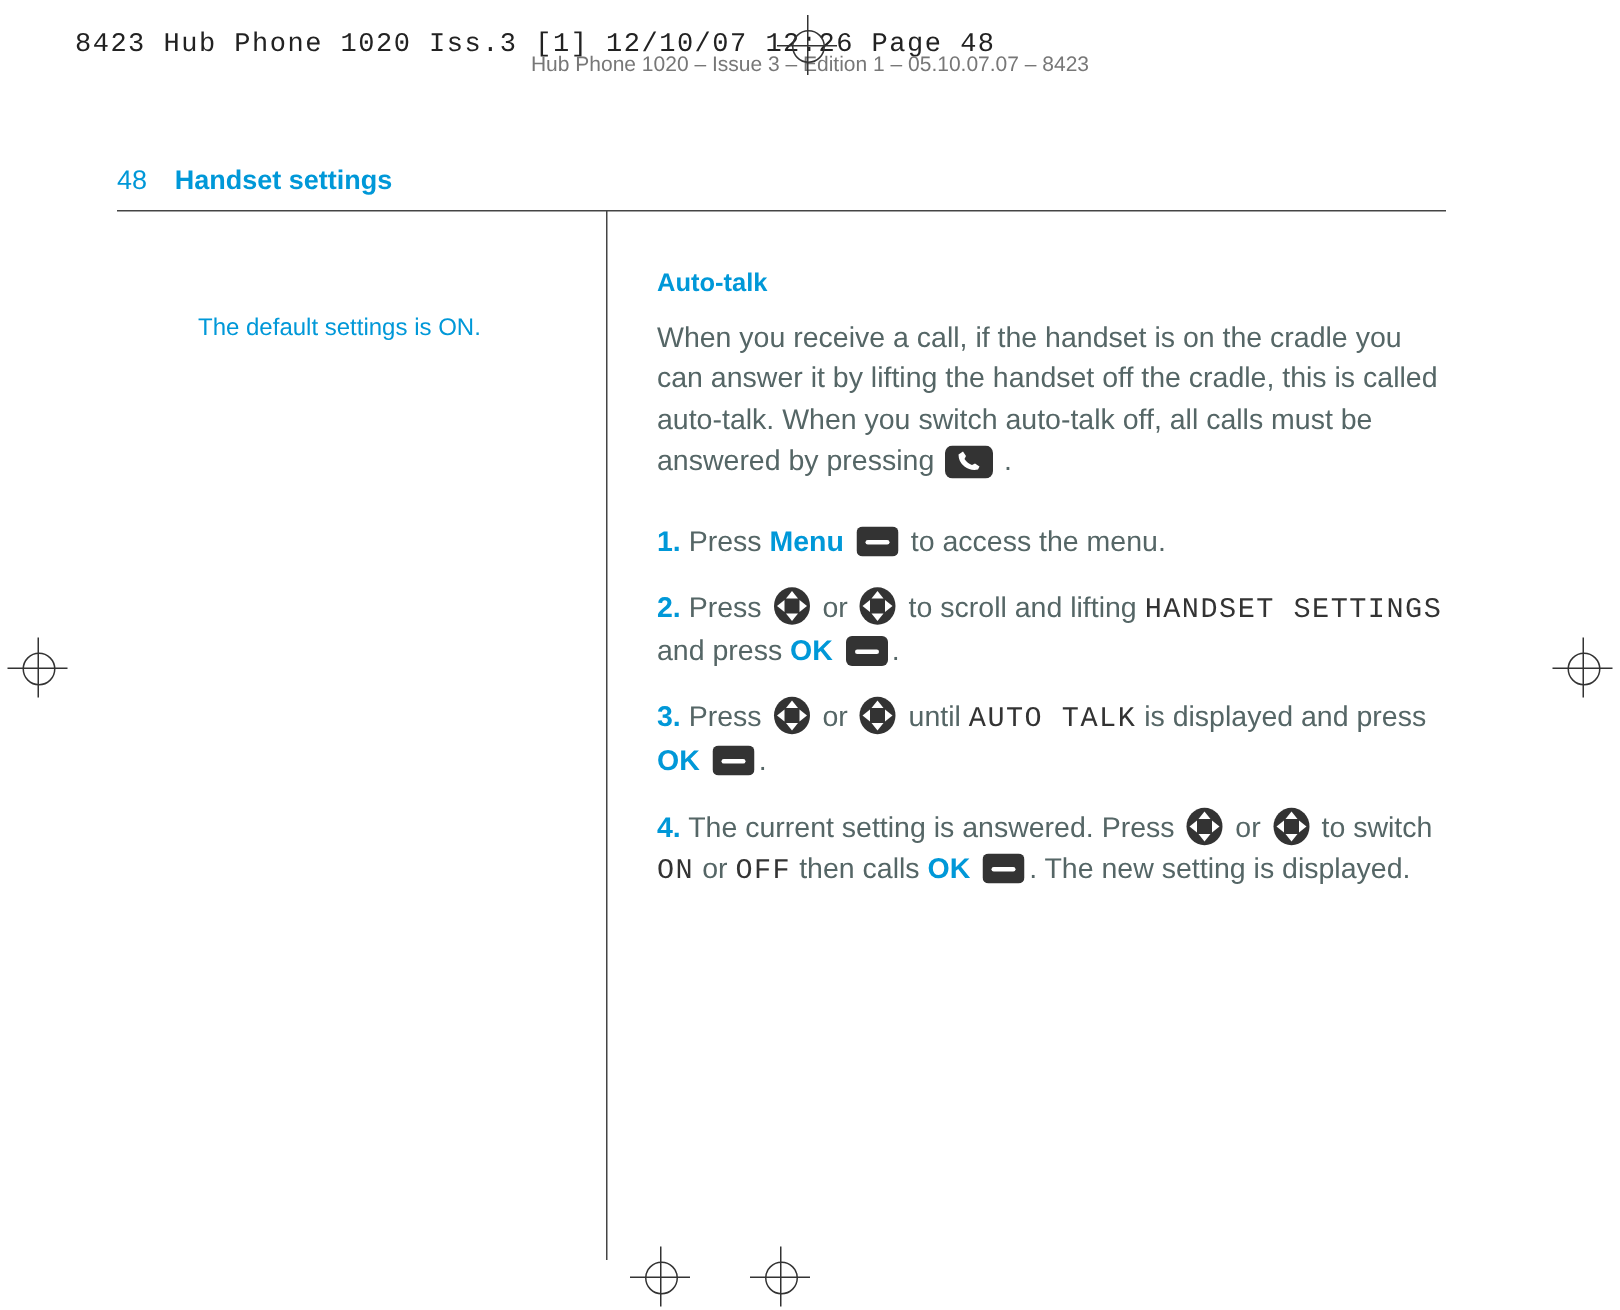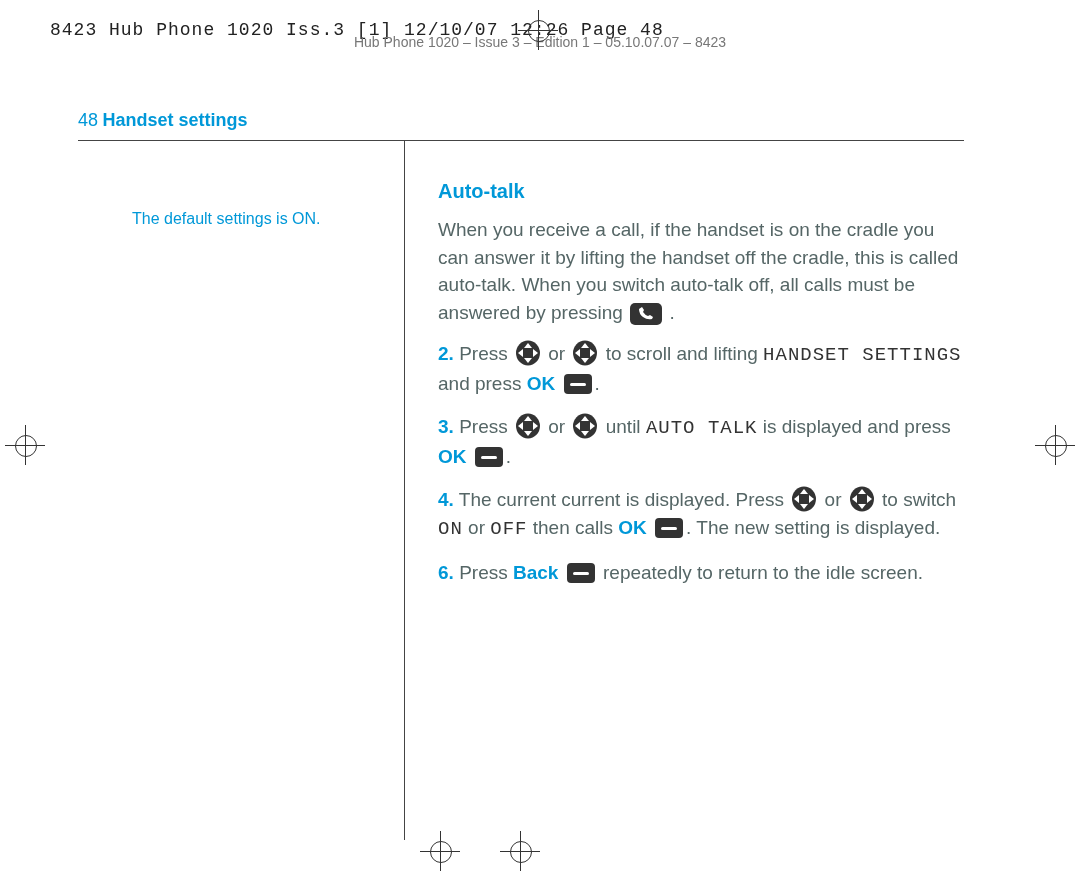--- a/index.html
+++ b/index.html
@@ -2,28 +2,28 @@
 <html><head>
 <meta charset="utf-8">
 <style>
   html,body{margin:0;padding:0;background:#fff;font-family:"Segoe UI",Arial,Helvetica,sans-serif;color:#555}
   .page{position:relative;width:1080px;height:873px;overflow:hidden}
   .slug{position:absolute;top:20px;left:50px;font-family:"Courier New",monospace;font-size:18px;letter-spacing:1px;color:#222}
   .subslug{position:absolute;top:34px;width:1080px;text-align:center;font-size:14px;color:#777;font-family:Arial,sans-serif}
   .accent{color:#0098d8}
   .mono{font-family:"Courier New",monospace;letter-spacing:1px;color:#333}
   .hdr{position:absolute;top:110px;left:78px}
-  .hdr .pn{font-size:18px;margin-right:0}
+  .hdr .pn{font-size:18px;margin-right:14px}
   .hdr .ttl{font-size:18px;font-weight:700}
   .rule{position:absolute;top:140px;left:78px;width:886px;height:1px;background:#444}
   .vrule{position:absolute;top:140px;left:404px;width:1px;height:700px;background:#444}
   .sidenote{position:absolute;top:210px;left:132px;width:250px;font-size:16px;color:#0098d8}
   .main{position:absolute;top:177px;left:438px;width:530px;font-size:19px;line-height:1.45;color:#566}
-  .main h2{margin:0 0 10px 0;font-size:20px;font-weight:700;color:#0098d8}
-  .main p{margin:0 0 14px 0}
+  .main h2{margin:0 0 10px 0;font-size:17px;font-weight:700;color:#0098d8}
+  .main p{margin:0 0 26px 0}
   .main ol{margin:0;padding:0;list-style:none}
   .main li{margin:0 0 16px 0}
   .num{font-weight:700;color:#0098d8}
   .kw{font-weight:700;color:#0098d8}
   .softkey{display:inline-block;vertical-align:-4px;margin:0 3px}
   .softkey svg,.navkey svg,.callkey svg{display:block}
   .navkey{display:inline-block;vertical-align:-6px;margin:0 2px}
   .callkey{display:inline-block;vertical-align:-6px;margin:0 2px}
   
   .reg{position:absolute}
@@ -74,20 +74,28 @@
       <span>When you receive a call, if the handset is on the cradle you can answer it by lifting the handset off the cradle, this is called auto-talk. When you switch auto-talk off, all calls must be answered by pressing </span>
       <span class="callkey"><svg width="32" height="22">
             <rect x="0" y="0" rx="5" ry="5" width="32" height="22" fill="#333"></rect>
             <path d="M9 6 q0 5 4 8 q4 3 9 2 l1 -2 l-3 -2 l-2 1 q-3 -1 -5 -4 l1 -2 l-2 -3 z" fill="#fff"></path>
           </svg></span>
       <span>.</span>
     </p>
 
     <ol>
       <li>
+        <span class="num">1.</span>
+        <span>Press </span><span class="kw">Menu</span>
+        <span class="softkey"><svg width="28" height="20">
+              <rect x="0" y="0" rx="4" ry="4" width="28" height="20" fill="#333"></rect>
+              <rect x="6" y="9" width="16" height="3" rx="1.5" fill="#fff"></rect>
+            </svg></span><span> to access the menu.</span>
+      </li>
+      <li>
         <span class="num">2.</span>
         <span>Press </span><span class="navkey"><svg width="26" height="26">
               <ellipse cx="13" cy="13" rx="12" ry="12.5" fill="#333"></ellipse>
               <polygon points="13,3 17,8 9,8" fill="#fff"></polygon>
               <polygon points="13,23 17,18 9,18" fill="#fff"></polygon>
               <polygon points="3,13 8,9 8,17" fill="#fff"></polygon>
               <polygon points="23,13 18,9 18,17" fill="#fff"></polygon>
             </svg></span><span> or </span><span class="navkey"><svg width="26" height="26">
               <ellipse cx="13" cy="13" rx="12" ry="12.5" fill="#333"></ellipse>
               <polygon points="13,3 17,8 9,8" fill="#fff"></polygon>
@@ -115,41 +123,33 @@
               <polygon points="3,13 8,9 8,17" fill="#fff"></polygon>
               <polygon points="23,13 18,9 18,17" fill="#fff"></polygon>
             </svg></span><span> until </span><span class="mono">AUTO TALK</span><span> is displayed and press </span><span class="kw">OK</span>
         <span class="softkey"><svg width="28" height="20">
               <rect x="0" y="0" rx="4" ry="4" width="28" height="20" fill="#333"></rect>
               <rect x="6" y="9" width="16" height="3" rx="1.5" fill="#fff"></rect>
             </svg></span><span>.</span>
       </li>
       <li>
         <span class="num">4.</span>
-        <span>The current current is displayed. Press </span><span class="navkey"><svg width="26" height="26">
+        <span>The current setting is answered. Press </span><span class="navkey"><svg width="26" height="26">
               <ellipse cx="13" cy="13" rx="12" ry="12.5" fill="#333"></ellipse>
               <polygon points="13,3 17,8 9,8" fill="#fff"></polygon>
               <polygon points="13,23 17,18 9,18" fill="#fff"></polygon>
               <polygon points="3,13 8,9 8,17" fill="#fff"></polygon>
               <polygon points="23,13 18,9 18,17" fill="#fff"></polygon>
             </svg></span><span> or </span><span class="navkey"><svg width="26" height="26">
               <ellipse cx="13" cy="13" rx="12" ry="12.5" fill="#333"></ellipse>
               <polygon points="13,3 17,8 9,8" fill="#fff"></polygon>
               <polygon points="13,23 17,18 9,18" fill="#fff"></polygon>
               <polygon points="3,13 8,9 8,17" fill="#fff"></polygon>
               <polygon points="23,13 18,9 18,17" fill="#fff"></polygon>
             </svg></span><span> to switch </span><span class="mono">ON</span><span> or </span><span class="mono">OFF</span><span> then calls </span><span class="kw">OK</span>
         <span class="softkey"><svg width="28" height="20">
               <rect x="0" y="0" rx="4" ry="4" width="28" height="20" fill="#333"></rect>
               <rect x="6" y="9" width="16" height="3" rx="1.5" fill="#fff"></rect>
             </svg></span><span>. The new setting is displayed.</span>
       </li>
-      <li>
-        <span class="num">6.</span>
-        <span>Press </span><span class="kw">Back</span>
-        <span class="softkey"><svg width="28" height="20">
-              <rect x="0" y="0" rx="4" ry="4" width="28" height="20" fill="#333"></rect>
-              <rect x="6" y="9" width="16" height="3" rx="1.5" fill="#fff"></rect>
-            </svg></span><span> repeatedly to return to the idle screen.</span>
-      </li>
     </ol>
   </div>
 </div>
 
 </body></html>

